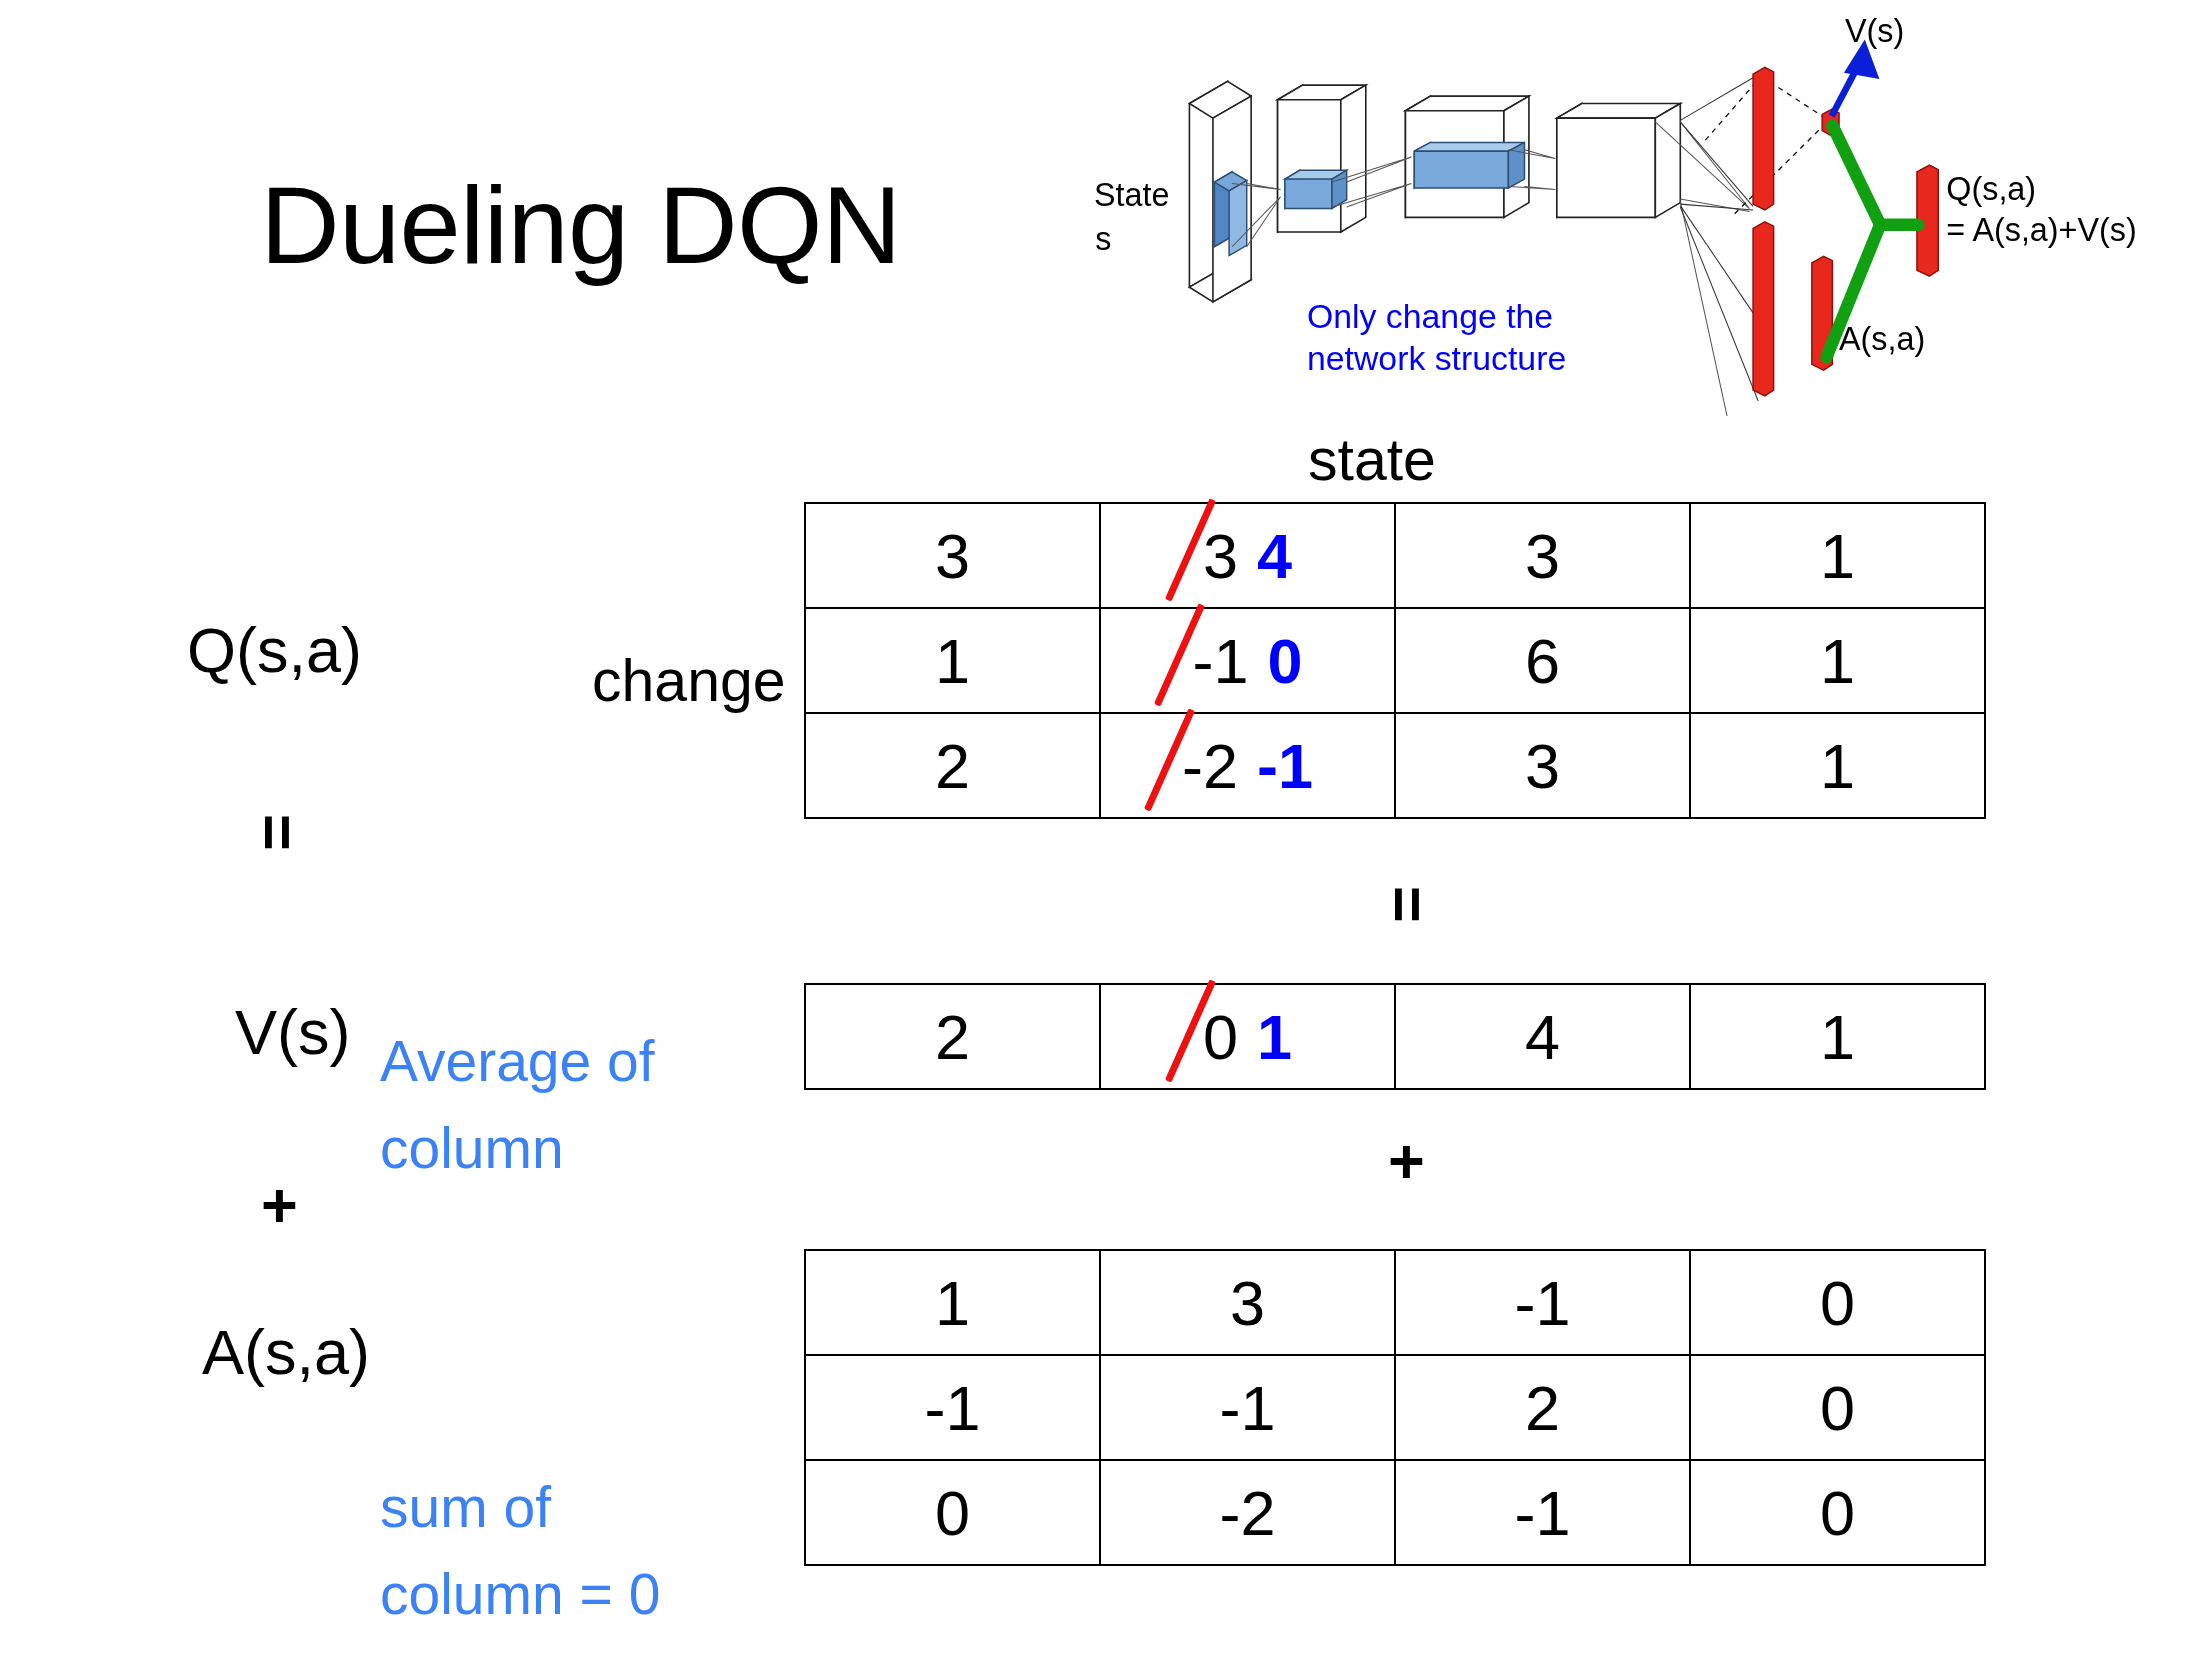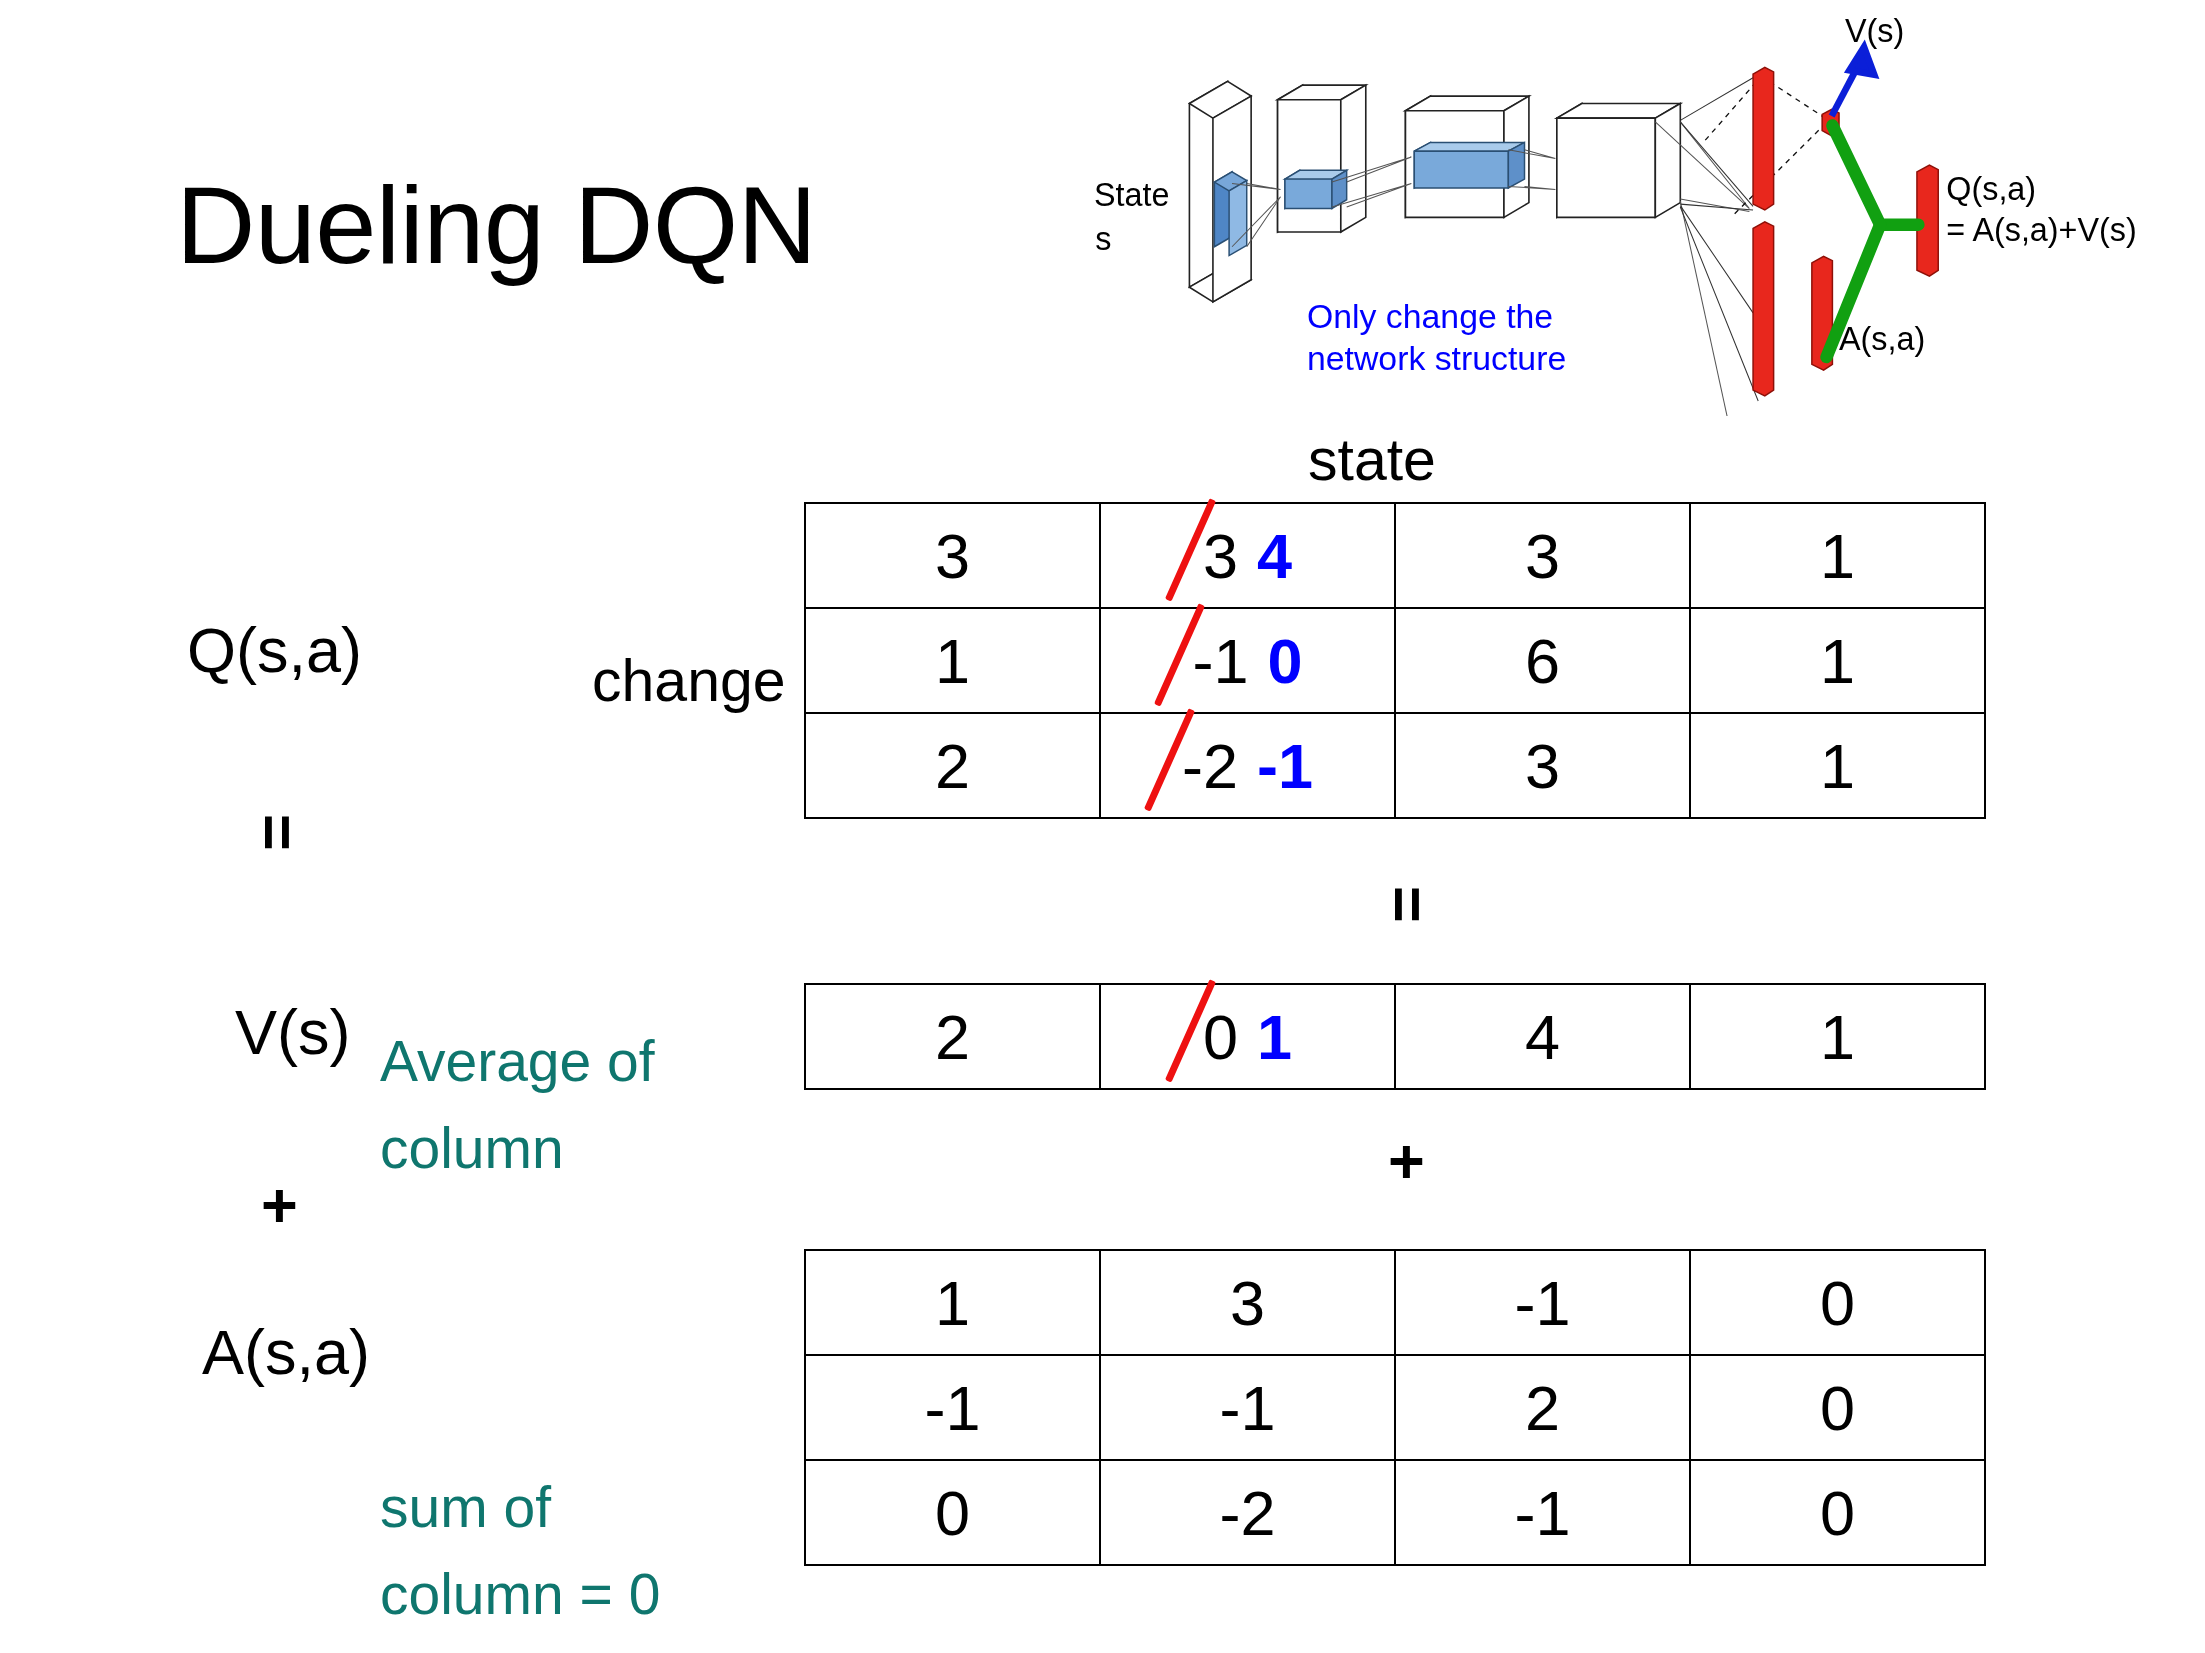--- a/index.html
+++ b/index.html
@@ -6,21 +6,21 @@
   body{
     width:2205px;height:1654px;position:relative;overflow:hidden;
     font-family:"Liberation Sans", sans-serif;color:#000;
   }
   .abs{position:absolute;}
 
   
   #slide-title{
     left:176px; top:151px; width:809px; height:147px;
     font-size:110px; line-height:147px; letter-spacing:-0.7px;
-    font-weight:400; white-space:nowrap;
+    font-weight:400; white-space:nowrap;text-align:center;
   }
 
   
   #net-diagram{ left:1088px; top:3.7px; width:1117px; height:412px; }
   #net-diagram svg{ display:block; width:1117px; height:412px; }
 
   
   .grid{ position:absolute; border-collapse:collapse; border-spacing:0; table-layout:fixed; }
   .grid td{
     border:2.9px solid #000;
@@ -56,21 +56,21 @@
     position:absolute; font-size:63px; font-weight:600;
     transform:rotate(90deg); transform-origin:50% 50%;
     letter-spacing:-2.9px;
   }
   #eq-left{ left:261px; top:795px; }
   #eq-mid{ left:1391px; top:867px; }
   .plussym{ position:absolute; font-size:63px; font-weight:600; }
   #plus-left{ left:261px; top:1169px; }
   #plus-mid{ left:1388px; top:1125px; }
 
-  .bluenote{ position:absolute; color:#0f766e; font-size:57px; line-height:87px; white-space:pre-line; }
+  .bluenote{ position:absolute; color:#3b82f6; font-size:57px; line-height:87px; white-space:pre-line; }
   #avg-note{ left:380px; top:1018px; }
   #sum-note{ left:380px; top:1464px; }
 </style>
 </head>
 <body>
 
 <div class="abs" id="slide-title">Dueling DQN</div>
 
 <div class="abs" id="net-diagram">
   <svg viewBox="0 0 1520 560" xmlns="http://www.w3.org/2000/svg">

